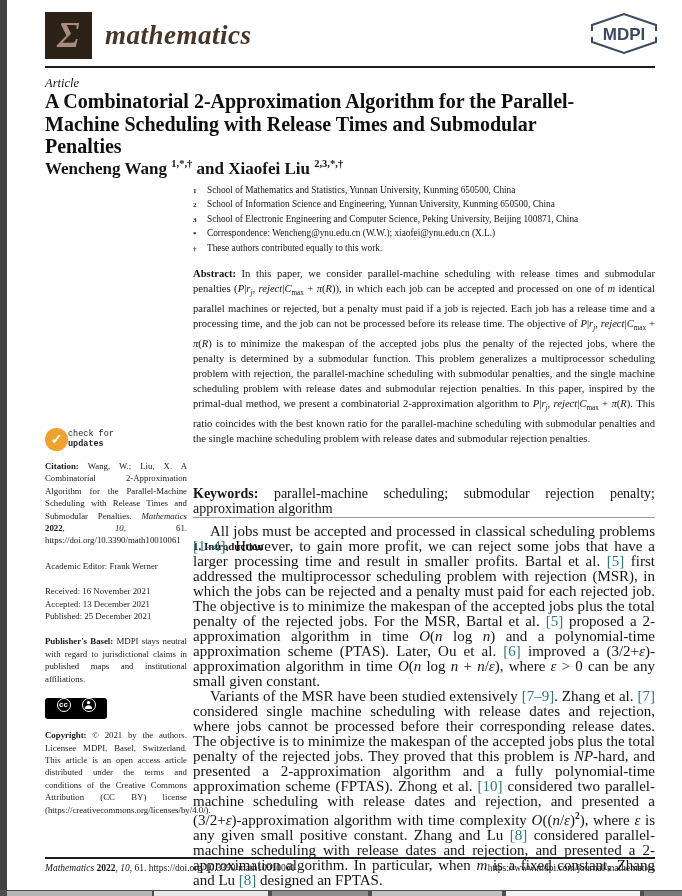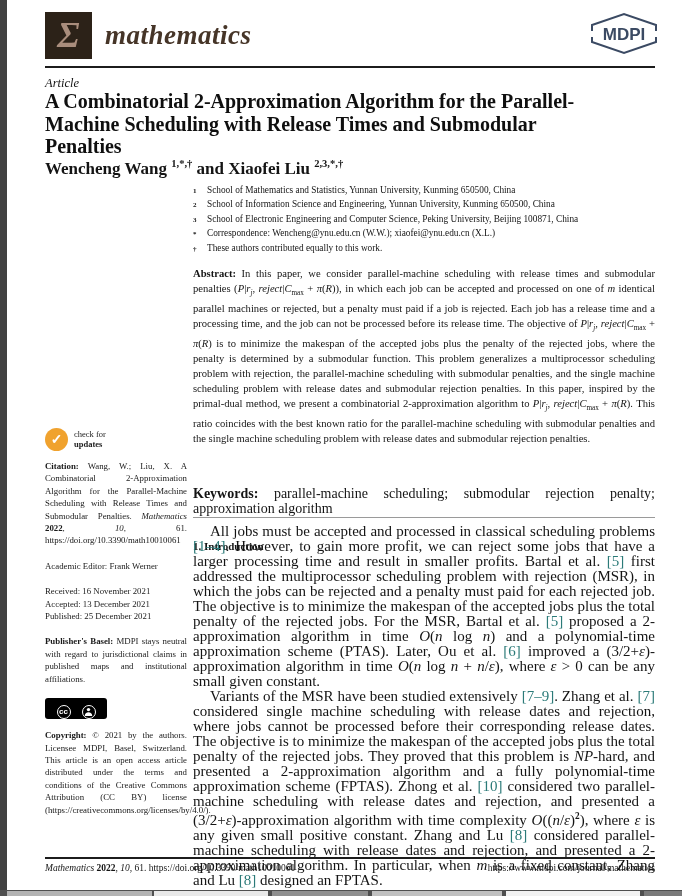--- a/index.html
+++ b/index.html
@@ -37,25 +37,25 @@
   .rule2 { position:absolute; left:186px; top:517px; width:462px; height:1px; background:#9a9a9a; }
 
   .intro-head { position:absolute; left:186px; top:540px; font-size:11px; font-weight:bold; }
   .body-text { position:absolute; left:186px; top:524px; width:462px; font-size:15px; line-height:15px; text-align:justify; }
   .body-text p { text-indent:17px; }
 
   
   .sidebar { position:absolute; left:38px; top:428px; width:142px; font-size:8.8px; line-height:12.4px; color:#1a1a1a; }
   .badge { display:flex; align-items:center; margin-bottom:9px; cursor:pointer; }
   .badge-circle { width:23px; height:23px; border-radius:50%; background:#f0a22e; color:#fff; display:flex; align-items:center; justify-content:center; font-size:14px; font-weight:bold; font-family:"Liberation Sans",sans-serif; flex:none; }
-  .badge-text { margin-left:6px; font-family:Liberation Serif, serif; font-size:8.5px; line-height:9.5px; color:#222; }
+  .badge-text { font-family:Liberation Mono, monospace; font-size:8.5px; line-height:9.5px; color:#222; }
   .badge-text .l2 { font-weight:bold; }
   .sb-block { margin-bottom:13px; text-align:justify; }
   .sb-line { white-space:nowrap; }
-  .cc-badge { width:62px; height:21px; background:#000; border-radius:3px; display:flex; align-items:flex-end; justify-content:space-around; padding:0 6px; margin:4px 0 10px 0; cursor:pointer; }
+  .cc-badge { width:62px; height:21px; background:#000; border-radius:3px; display:flex; align-items:flex-start; justify-content:space-around; padding:0 6px; margin:4px 0 10px 0; cursor:pointer; }
   .cc-circ { width:14px; height:14px; border-radius:50%; border:1.4px solid #fff; color:#fff; font-size:8px; font-weight:bold; display:flex; align-items:center; justify-content:center; font-family:"Liberation Sans",sans-serif; }
 
   
   .rule3 { position:absolute; left:38px; top:857px; width:610px; height:1.5px; background:#1c1c1c; }
   .footer { position:absolute; left:38px; top:863px; width:610px; font-size:9.5px; display:flex; justify-content:space-between; }
 
   
   .bottom-strip { position:absolute; left:0; top:890px; width:682px; height:6px; background:#4f4f4f; }
   .seg { position:absolute; top:1px; height:5px; }
   .seg1 { left:7px;   width:145px; background:#b3b3b3; }

